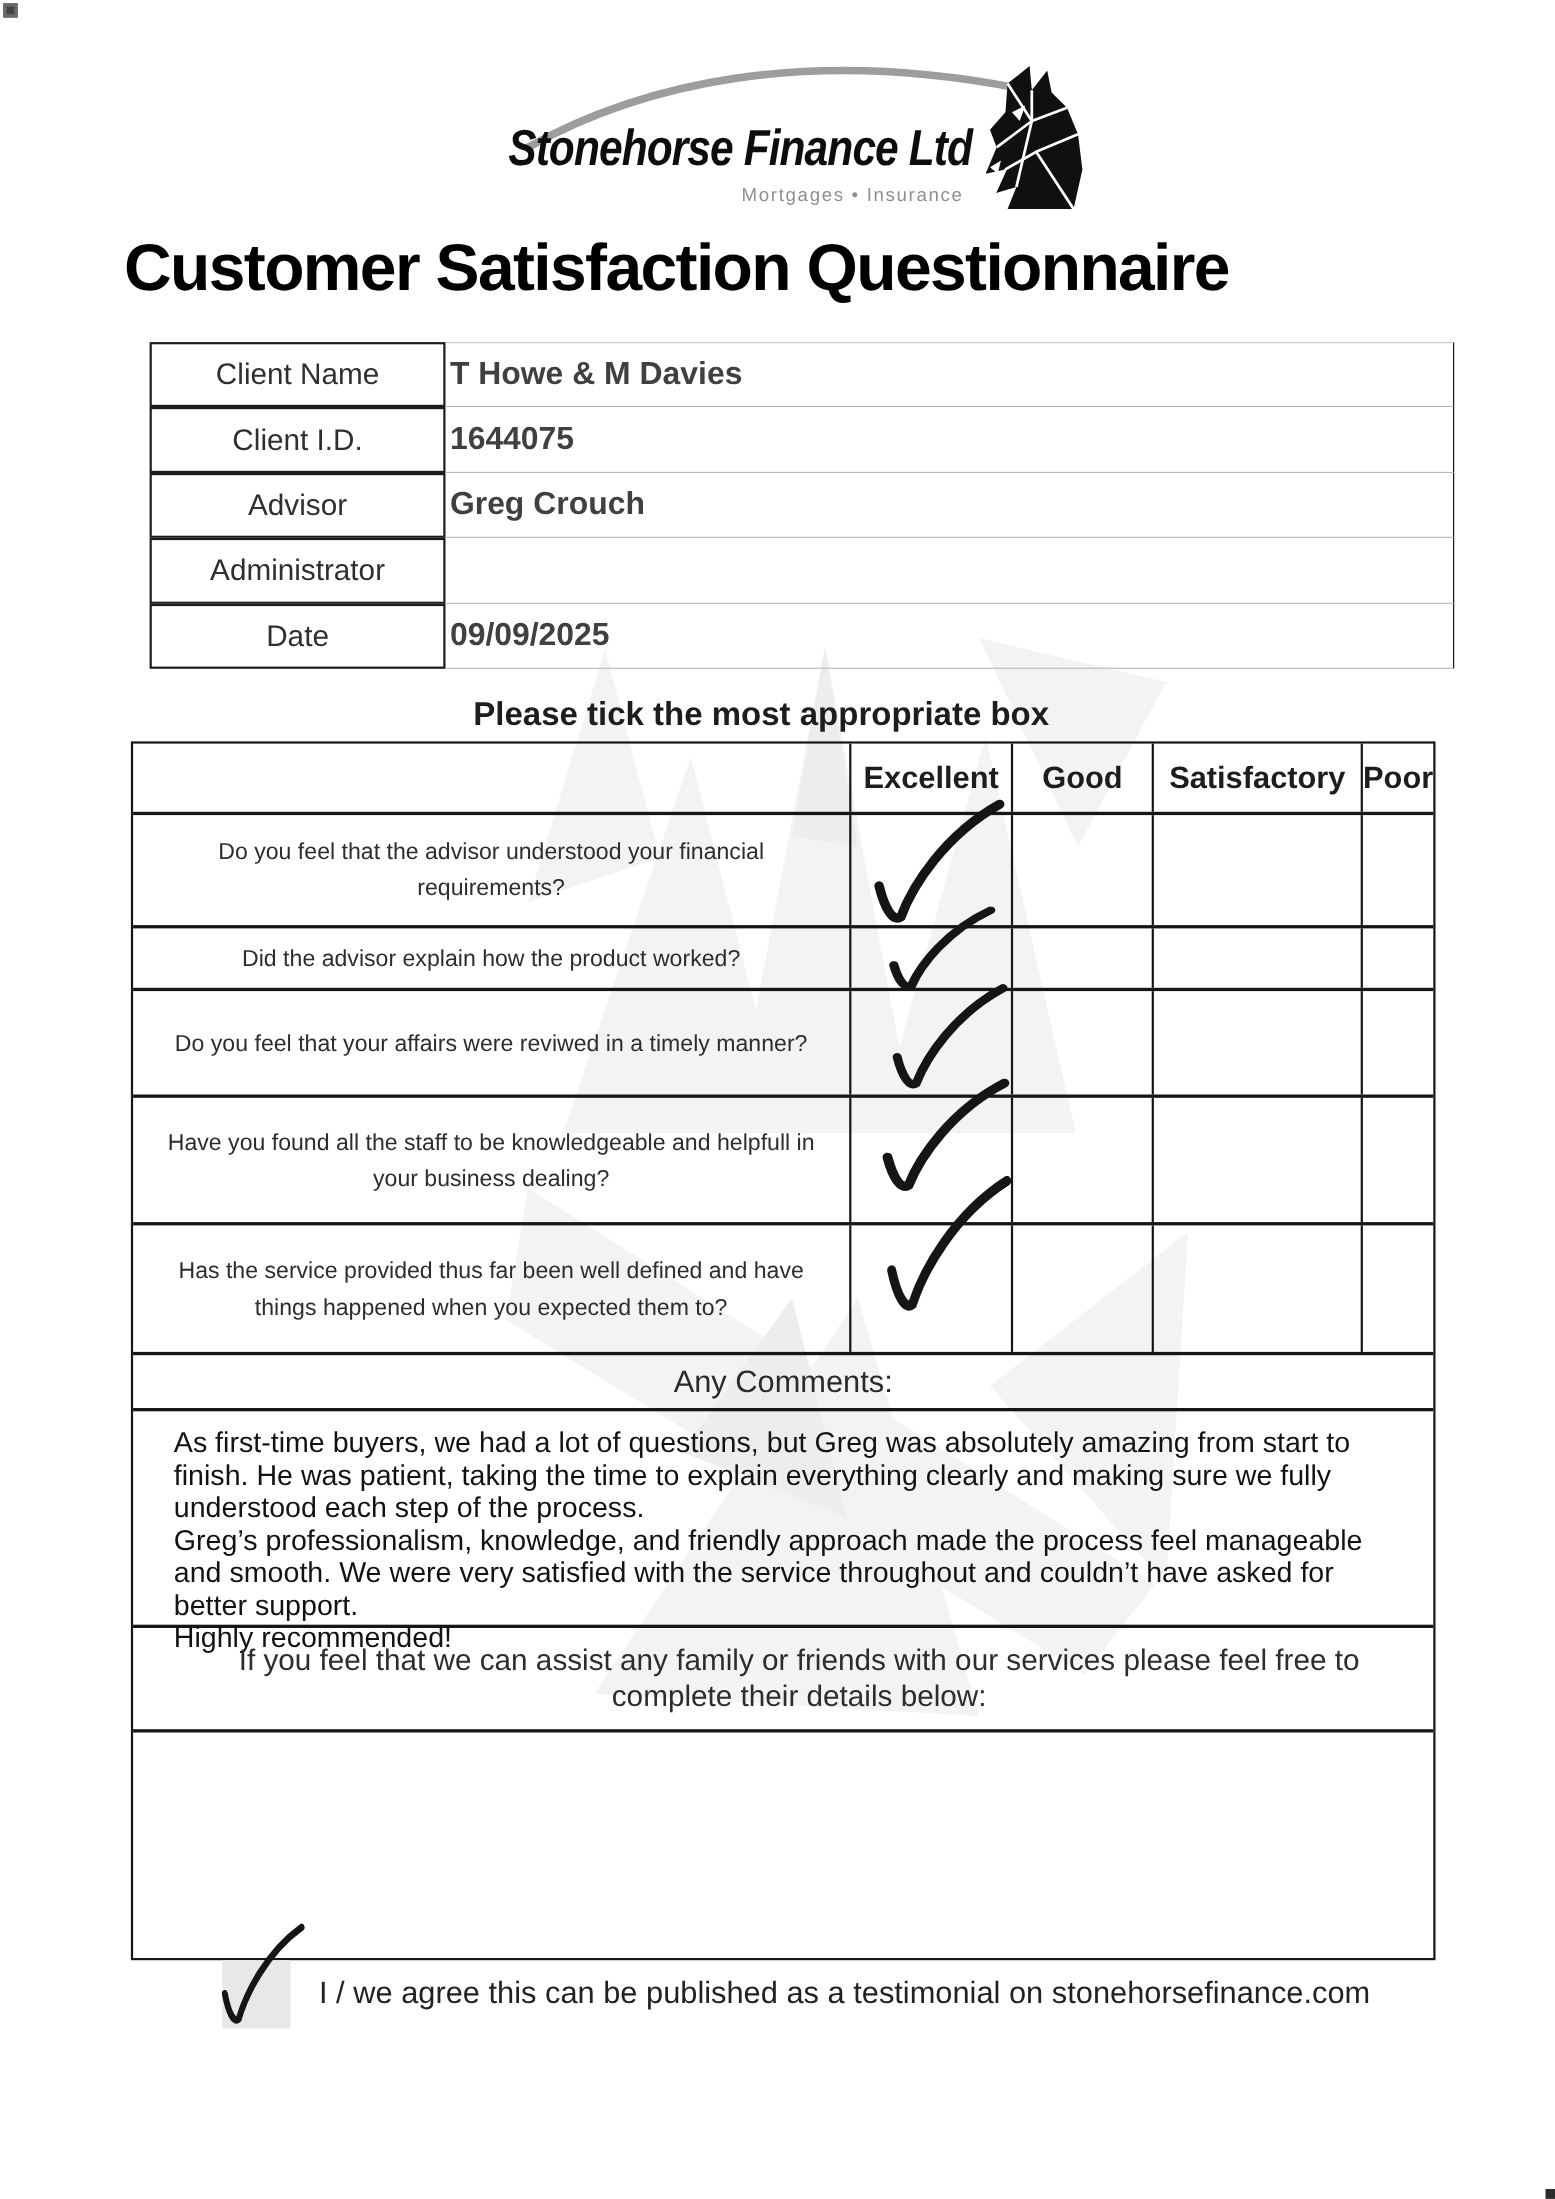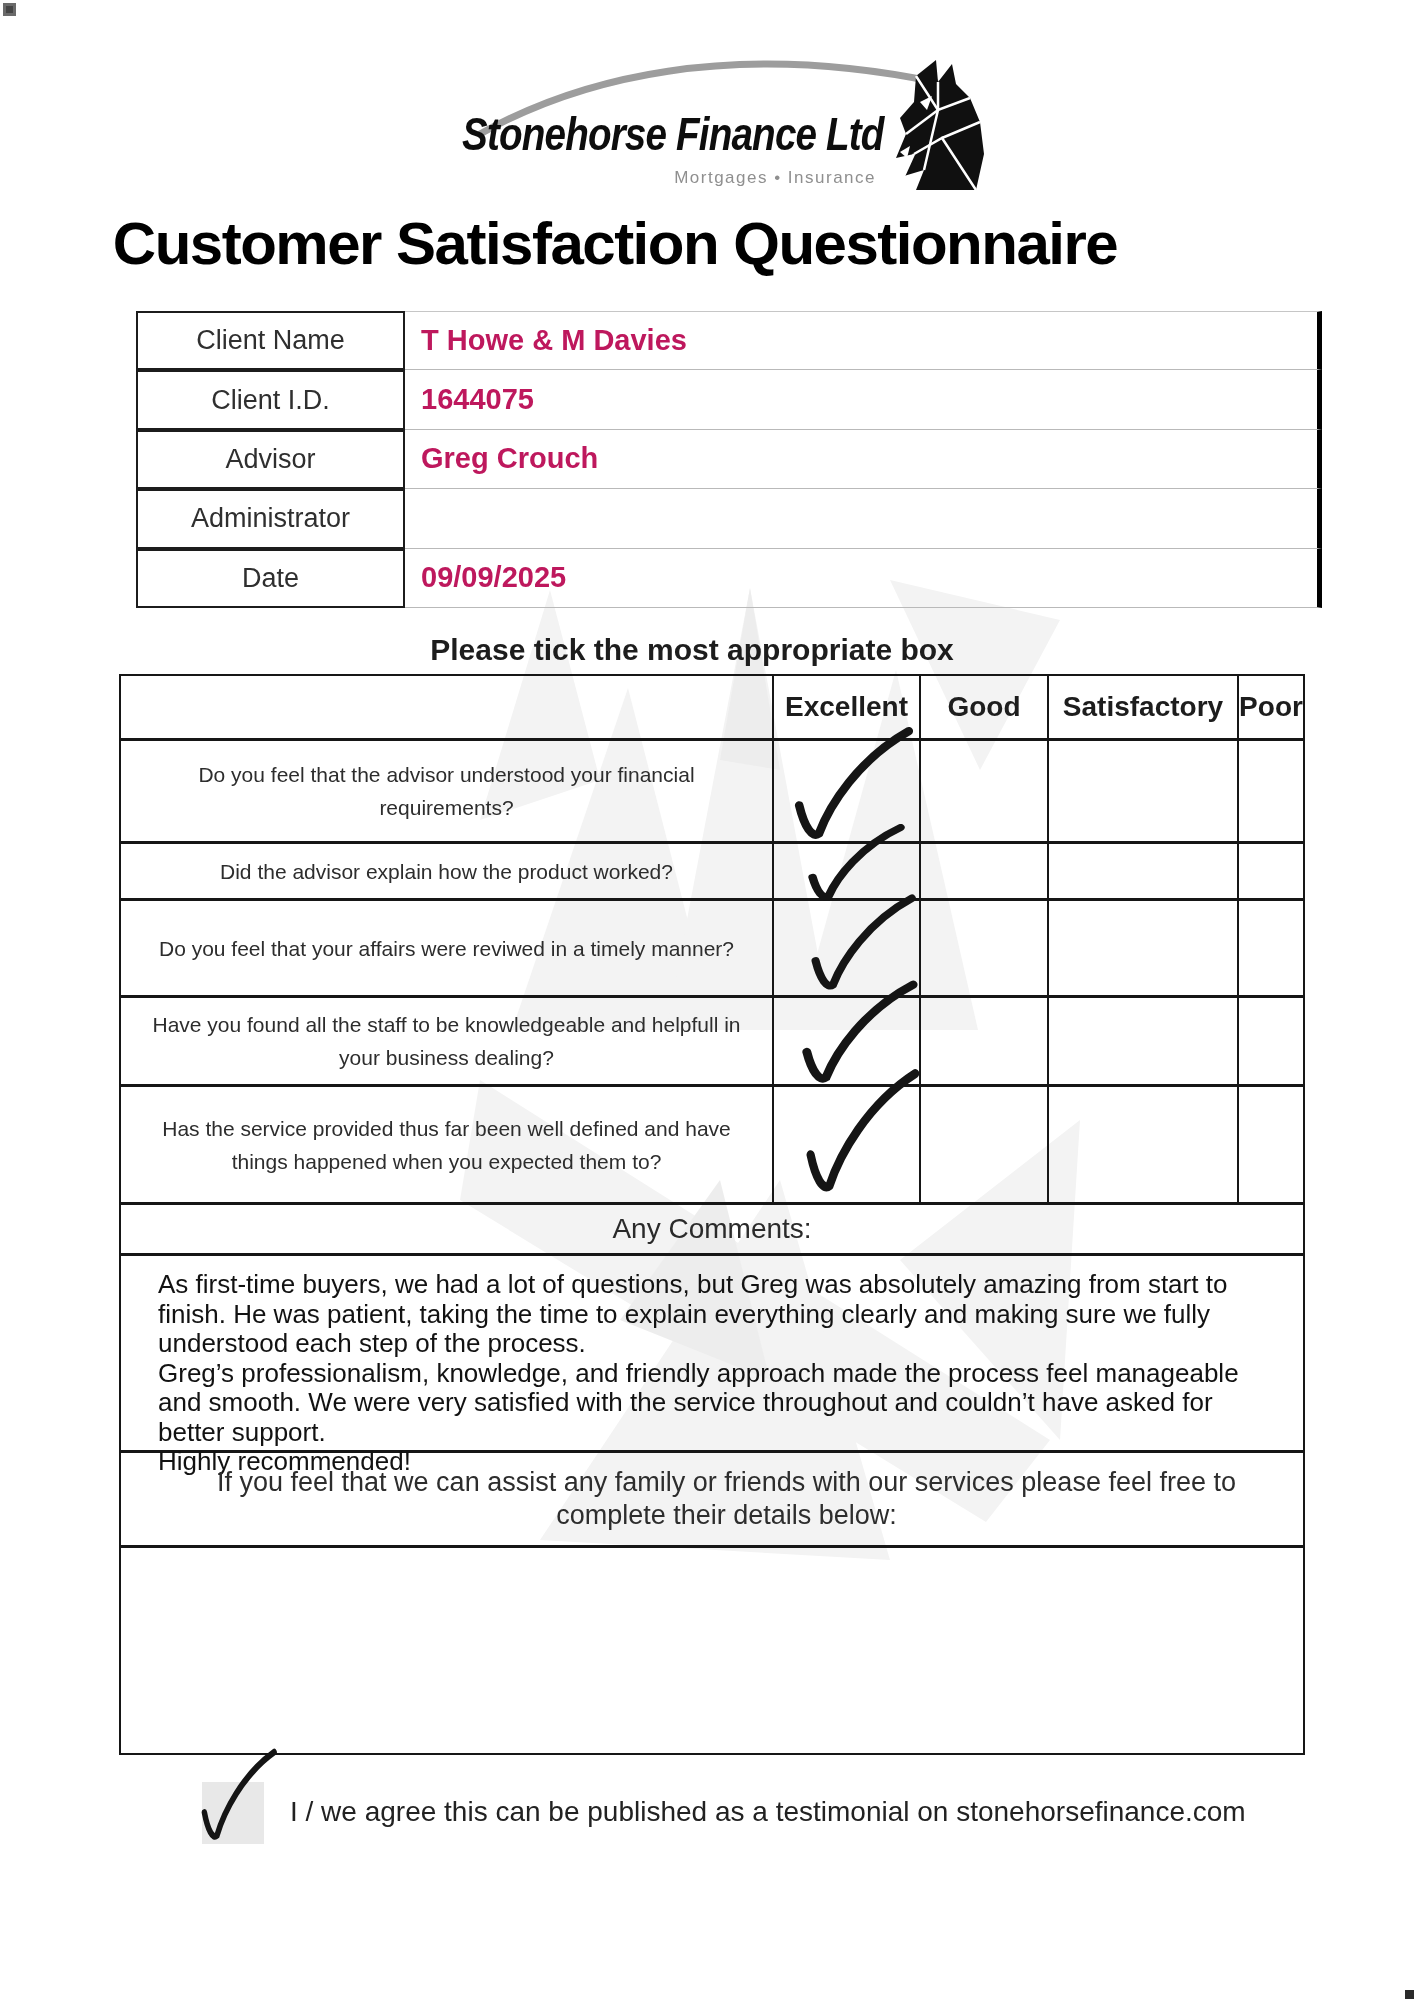--- a/index.html
+++ b/index.html
@@ -43,23 +43,23 @@
   .client-table{left:136px;top:311px;width:1186px;}
   .ci-row{display:flex;height:59.4px;}
   .ci-label{
     box-sizing:border-box;width:269px;height:100%;
     border:2px solid #1c1c1c;margin-bottom:-2px;
     display:flex;align-items:center;justify-content:center;
     font-size:27px;color:#2f2f2f;background:#fff;
   }
   .ci-value{
     box-sizing:border-box;flex:1;height:100%;
-    border-bottom:1px solid #b9b9b9;border-right:5px solid #000000;
+    border-bottom:1px solid #b9b9b9;border-right:1px solid #000000;
     display:flex;align-items:center;
-    padding-left:16px;font-size:29px;font-weight:bold;color:#be185d;
+    padding-left:4px;font-size:29px;font-weight:bold;color:#404040;
   }
   .ci-row:first-child .ci-value{border-top:1px solid #c6c6c6;}
 
   
   .instruction{
     left:119px;top:633px;width:1146px;text-align:center;
     font-size:30px;font-weight:bold;color:#1d1d1d;
   }
 
   
@@ -73,21 +73,21 @@
   .sv-q{width:651px;padding:0 30px;font-size:21px;color:#2d2d2d;line-height:33px;}
   .sv-c{border-left:2px solid #161616;}
   .w-exc{width:147px;}
   .w-good{width:128px;}
   .w-sat{width:190px;}
   .w-poor{flex:1;}
   .h-head{height:65px;}
   .h-r1{height:103px;}
   .h-r2{height:57px;}
   .h-r3{height:97px;}
-  .h-r4{height:89px;}
+  .h-r4{height:116px;}
   .h-r5{height:118px;}
   .h-clabel{height:51px;justify-content:flex-end;}
   .h-cbox{height:197px;}
   .h-ref{height:95px;}
   .h-empty{height:205px;}
   .sv-head{font-size:28px;font-weight:600;color:#1d1d1d;}
   .full-row{flex:1;display:flex;align-items:center;justify-content:center;text-align:center;}
   .comments-label{font-size:28px;color:#2a2a2a;}
   .comments-box{
     flex:1;padding:14px 18px;box-sizing:border-box;

